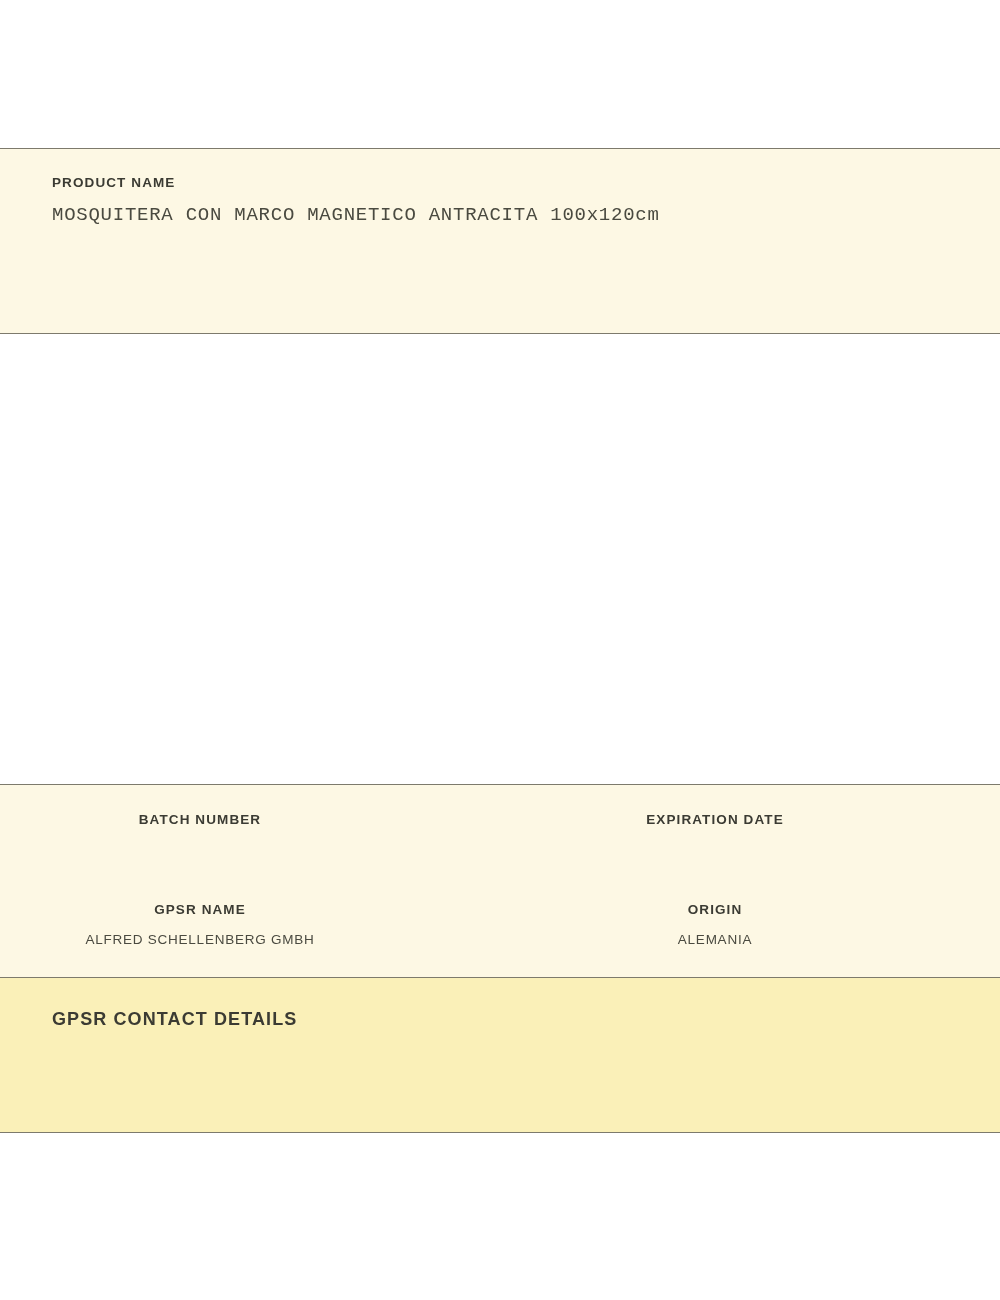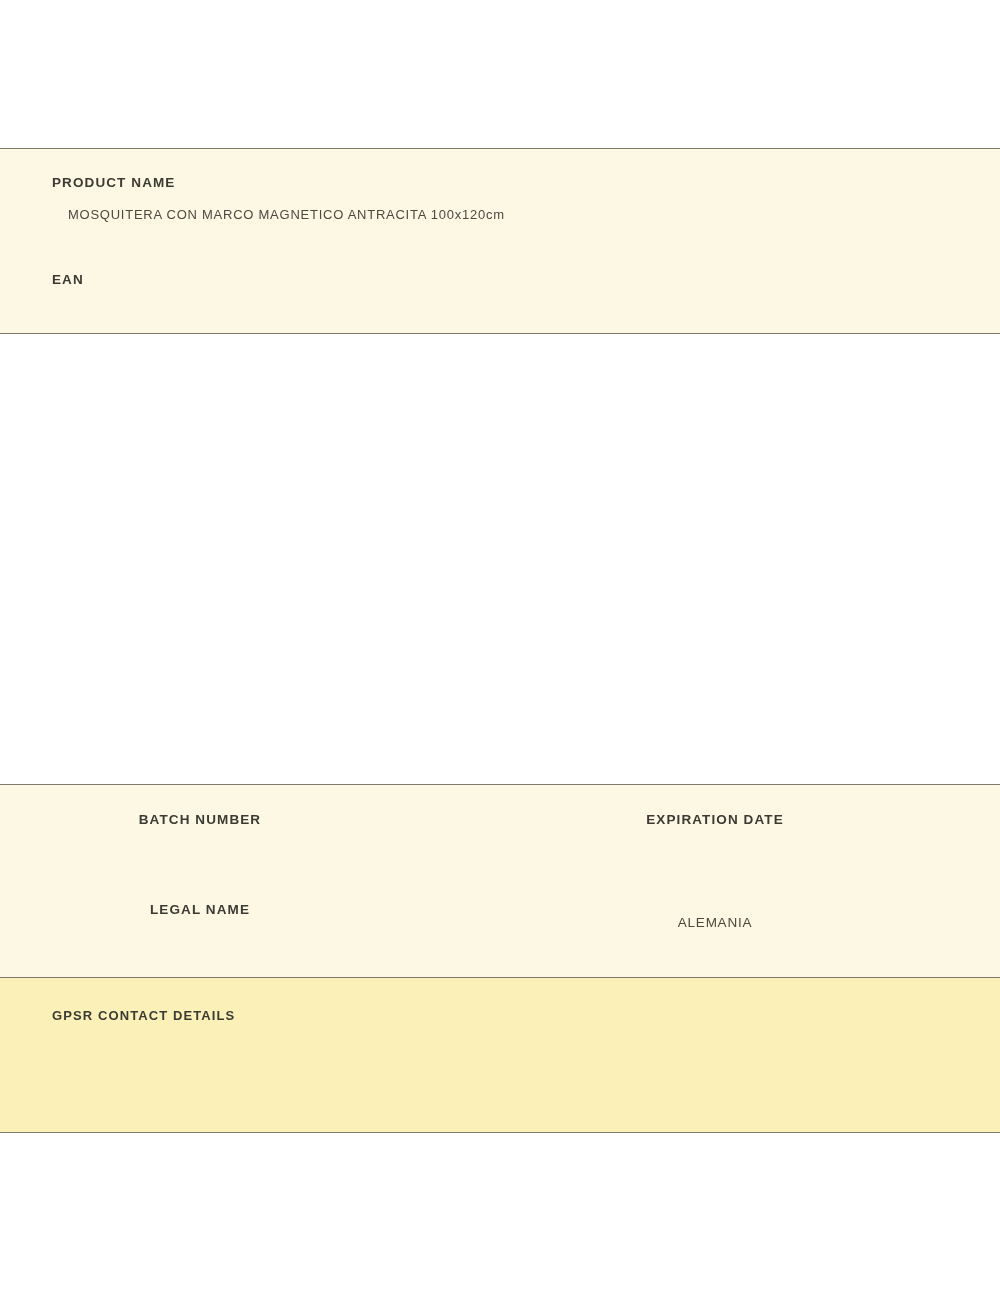--- a/index.html
+++ b/index.html
@@ -41,26 +41,27 @@
   }
   .field-label {
     font-size: 13.5px;
     font-weight: bold;
     letter-spacing: 1.1px;
     color: #3b3b33;
     margin: 0 0 12px 0;
     line-height: 1.2;
   }
   .field-value {
-    font-size: 13px;
+    font-size: 19px;
     letter-spacing: 0.75px;
     color: #4a4a40;
-    margin: 16px;
+    margin: 0;
     line-height: 1.3;
     font-weight: 400;
+    font-family: Liberation Mono, monospace;
   }
   .spacer-30 { height: 32px; }
 
   
   .middle-blank {
     background: #ffffff;
     height: 450px;
   }
 
   
@@ -108,21 +109,21 @@
     background: #faf0b8;
     border-bottom: 1px solid #7d7a6c;
     height: 155px;
     box-sizing: border-box;
     padding: 30px 52px 0 52px;
     display: flex;
     justify-content: space-between;
     align-items: flex-start;
   }
   .gpsr-label {
-    font-size: 13px;
+    font-size: 18px;
     font-weight: bold;
     letter-spacing: 1.1px;
     color: #3b3b33;
     line-height: 1.3;
     white-space: nowrap;
   }
   .gpsr-lines {
     text-align: right;
     font-size: 13.5px;
     letter-spacing: 0.8px;
@@ -142,45 +143,46 @@
 <body>
 
 <div class="page">
 
   <div class="top-white"></div>
 
   <div class="product-block">
     <div class="field-label">PRODUCT NAME</div>
     <div class="field-value">MOSQUITERA CON MARCO MAGNETICO ANTRACITA 100x120cm</div>
     <div class="spacer-30"></div>
-    <div class="field-label">EAN</div>
   </div>
 
   <div class="middle-blank"></div>
 
   <div class="info-block">
     <div class="two-col">
       <div class="col col-left-pad">
         <div class="center-label">BATCH NUMBER</div>
         <div class="center-value"></div>
       </div>
       <div class="col col-right-pad">
         <div class="center-label">EXPIRATION DATE</div>
         <div class="center-value"></div>
       </div>
     </div>
 
     <div class="row-gap-1"></div>
 
     <div class="two-col">
       <div class="col col-left-pad">
-        <div class="center-label">LEGAL NAME</div>
+        <div class="center-label">GPSR NAME</div>
         <div class="row-gap-2"></div>
+        <div class="center-value">ALFRED SCHELLENBERG GMBH</div>
       </div>
       <div class="col col-right-pad">
+        <div class="center-label">ORIGIN</div>
         <div class="row-gap-2"></div>
         <div class="center-value">ALEMANIA</div>
       </div>
     </div>
   </div>
 
   <div class="gpsr-block">
     <div class="gpsr-label">GPSR CONTACT DETAILS</div>
   </div>
 

